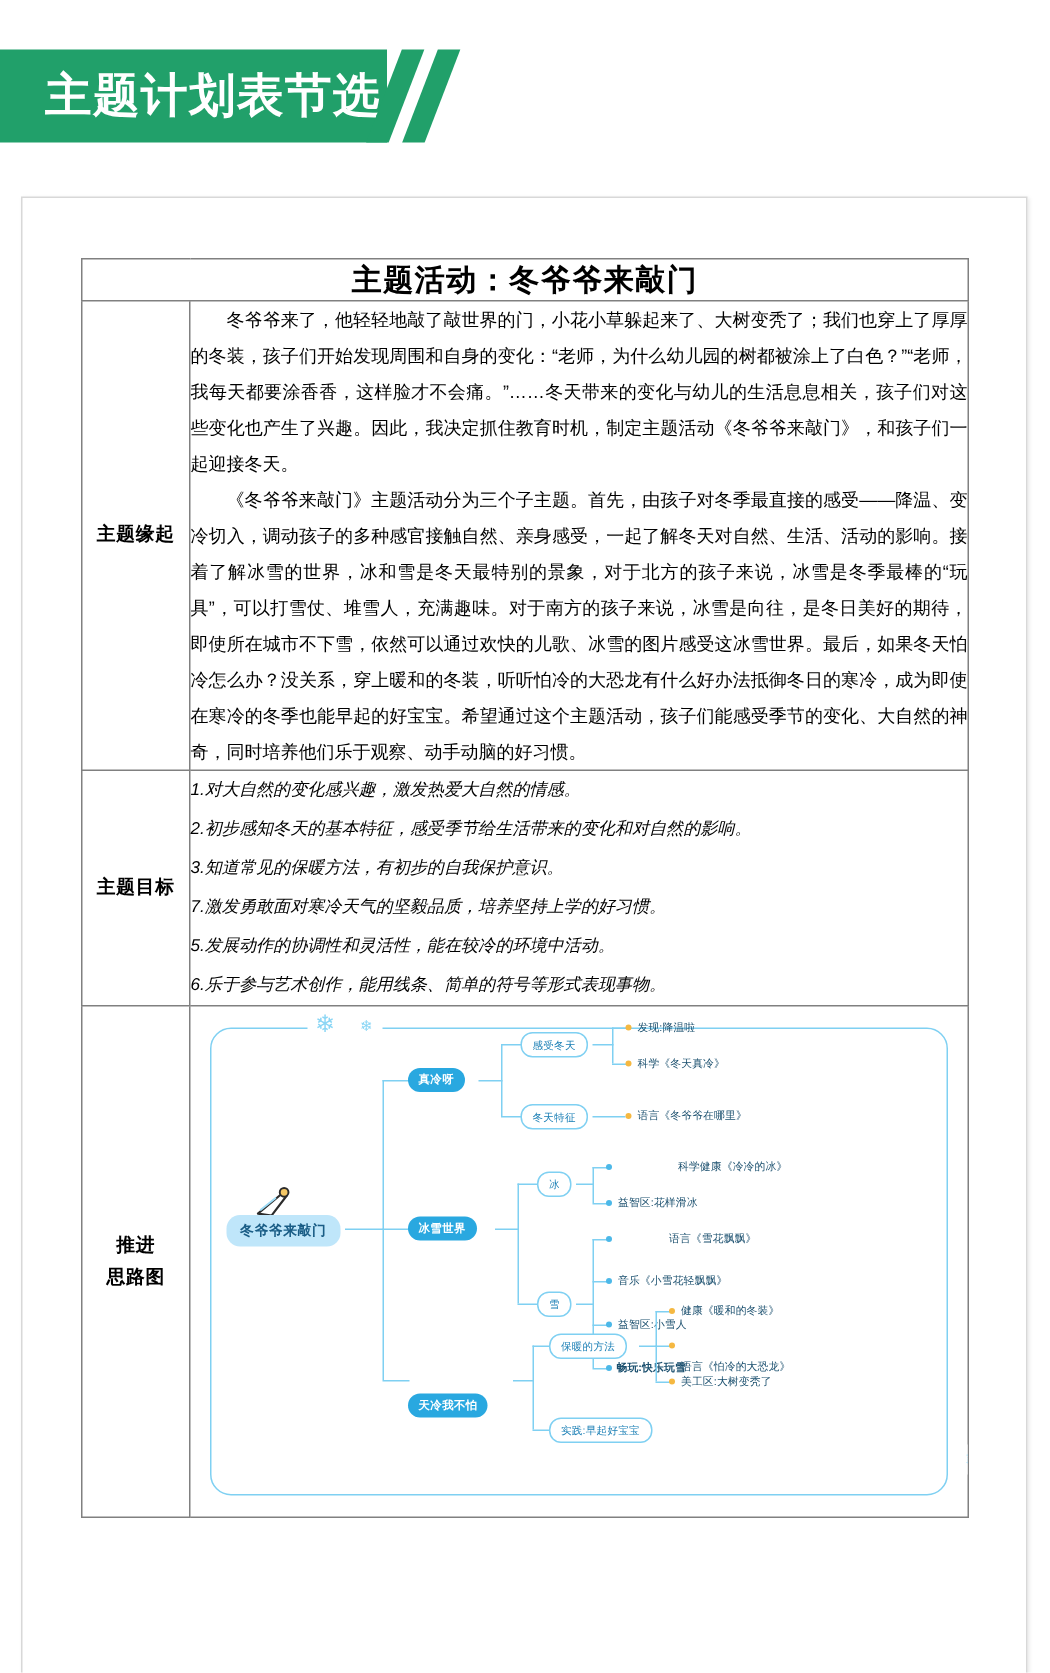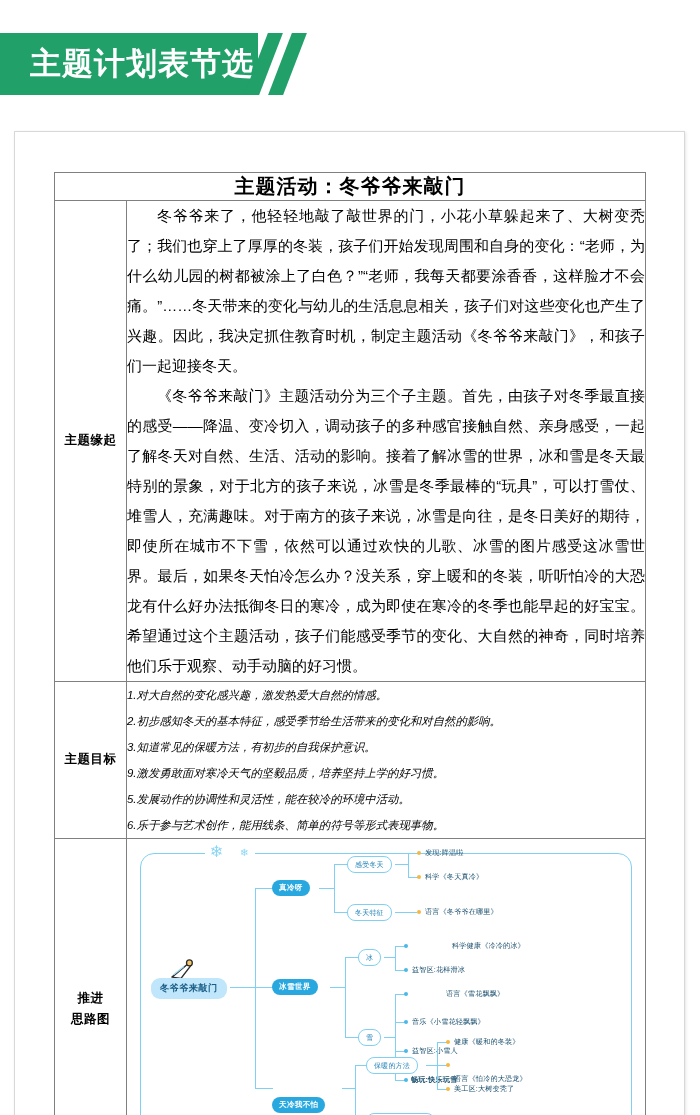--- a/index.html
+++ b/index.html
@@ -90,21 +90,21 @@
   .label-cell {
     width: 72px;
     text-align: center;
     font-size: 12.5px;
     font-weight: bold;
     line-height: 1.7;
     letter-spacing: 0.5px;
   }
   .body-cell {
     padding: 9px 11px 10px 12px;
-    font-size: 15px;
+    font-size: 12px;
     line-height: 2.0;
     text-align: justify;
     text-justify: inter-ideograph;
   }
   .body-cell p {
     margin: 0;
     text-indent: 2em;
   }
   .goals-cell {
     padding: 10px 11px 10px 12px;
@@ -256,21 +256,21 @@
           <p>《冬爷爷来敲门》主题活动分为三个子主题。首先，由孩子对冬季最直接的感受——降温、变冷切入，调动孩子的多种感官接触自然、亲身感受，一起了解冬天对自然、生活、活动的影响。接着了解冰雪的世界，冰和雪是冬天最特别的景象，对于北方的孩子来说，冰雪是冬季最棒的“玩具”，可以打雪仗、堆雪人，充满趣味。对于南方的孩子来说，冰雪是向往，是冬日美好的期待，即使所在城市不下雪，依然可以通过欢快的儿歌、冰雪的图片感受这冰雪世界。最后，如果冬天怕冷怎么办？没关系，穿上暖和的冬装，听听怕冷的大恐龙有什么好办法抵御冬日的寒冷，成为即使在寒冷的冬季也能早起的好宝宝。希望通过这个主题活动，孩子们能感受季节的变化、大自然的神奇，同时培养他们乐于观察、动手动脑的好习惯。</p>
         </td>
       </tr>
 
       <tr>
         <td class="label-cell">主题目标</td>
         <td class="goals-cell">
           <p>1.对大自然的变化感兴趣，激发热爱大自然的情感。</p>
           <p>2.初步感知冬天的基本特征，感受季节给生活带来的变化和对自然的影响。</p>
           <p>3.知道常见的保暖方法，有初步的自我保护意识。</p>
-          <p>9.激发勇敢面对寒冷天气的坚毅品质，培养坚持上学的好习惯。</p>
+          <p>7.激发勇敢面对寒冷天气的坚毅品质，培养坚持上学的好习惯。</p>
           <p>5.发展动作的协调性和灵活性，能在较冷的环境中活动。</p>
           <p>6.乐于参与艺术创作，能用线条、简单的符号等形式表现事物。</p>
         </td>
       </tr>
 
       <tr>
         <td class="label-cell">
           <div>推进</div>
           <div>思路图</div>
         </td>

